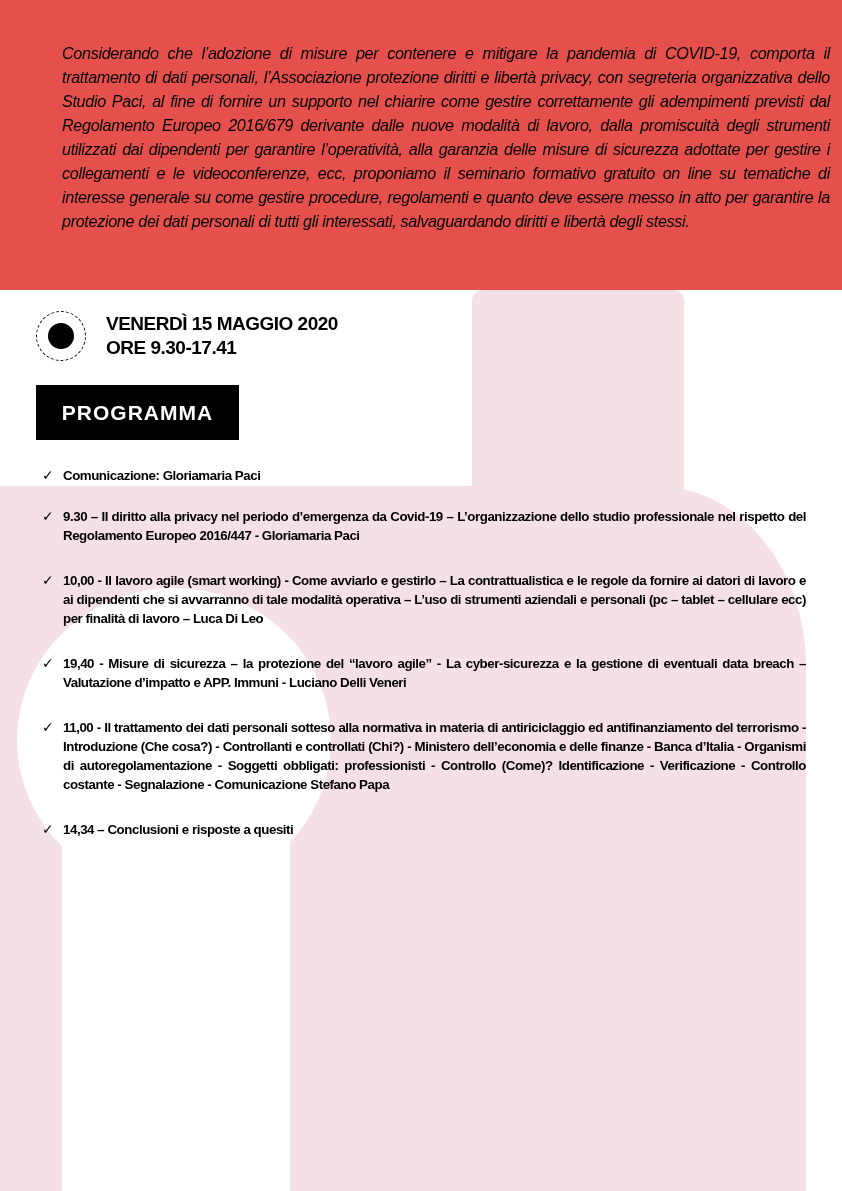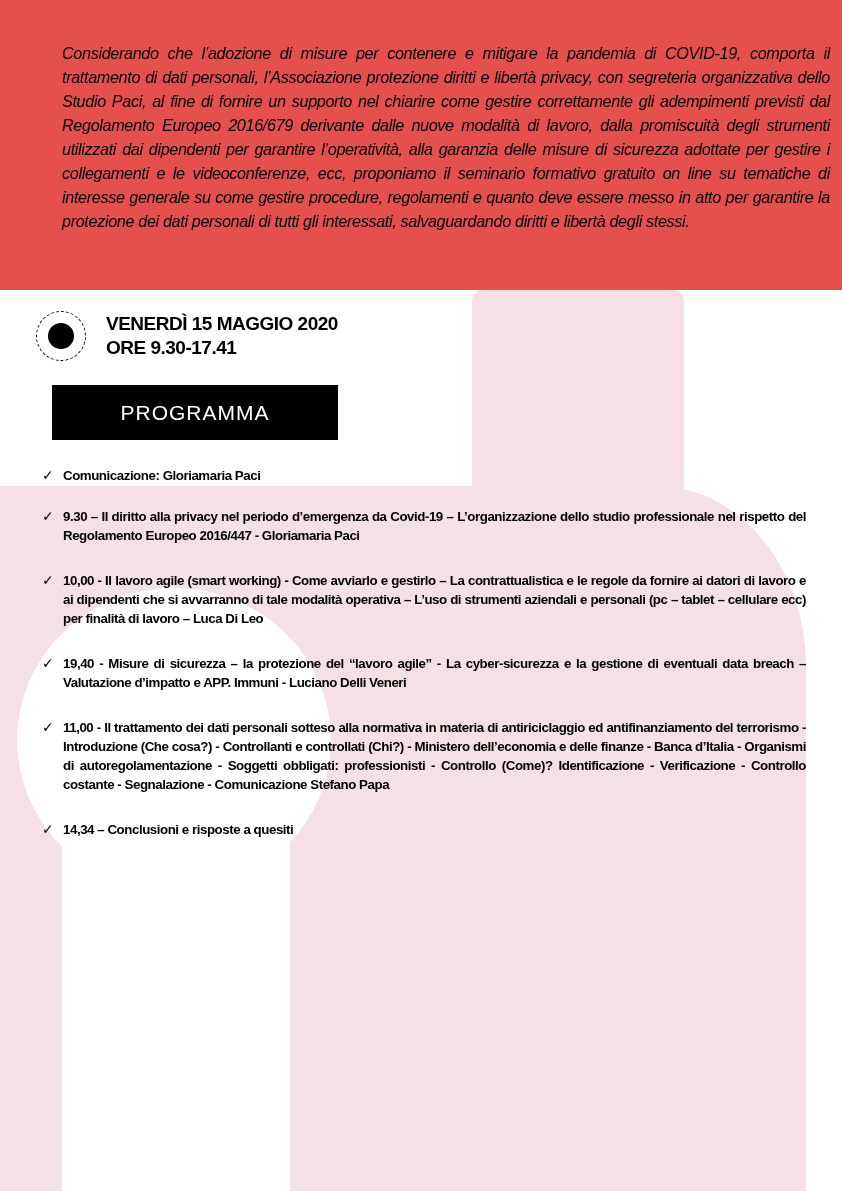--- a/index.html
+++ b/index.html
@@ -16,22 +16,22 @@
   header p { position: absolute; left: 54px; top: 33px; width: 768px; margin: 8px;
              font-style: italic; font-size: 16.2px; line-height: 24px; text-align: justify;
              letter-spacing: -0.35px; font-weight: 500; }
 
   .date-block { position: absolute; left: 36px; top: 311px; display: flex; align-items: center; }
   .dot-icon { width: 50px; height: 50px; position: relative; }
   .dot-icon .ring { position: absolute; inset: 0; border: 1.5px dashed #000; border-radius: 50%; box-sizing: border-box; }
   .dot-icon .core { position: absolute; left: 12px; top: 12px; width: 26px; height: 26px; background: #000; border-radius: 50%; }
   .date-text { margin-left: 20px; font-weight: bold; font-size: 19px; line-height: 24px; letter-spacing: -0.5px; }
 
-  .prog-btn { position: absolute; left: 52px; top: 385px; width: 286px; height: 55px; background: #000;
-              color: #fff; font-weight: normal; font-size: 21px; letter-spacing: 1px;
+  .prog-btn { position: absolute; left: 36px; top: 385px; width: 203px; height: 55px; background: #000;
+              color: #fff; font-weight: bold; font-size: 21px; letter-spacing: 1px;
               display: flex; align-items: center; justify-content: center; }
 
   ul.items { position: absolute; left: 42px; top: 466px; width: 764px; margin: 0; padding: 0; list-style: none; }
   ul.items li { display: flex; font-weight: bold; font-size: 13.3px; line-height: 19px; letter-spacing: -0.45px; }
   ul.items li .check { width: 21px; flex: none; font-size: 14px; }
   ul.items li .txt { flex: 1; text-align: justify; }
   ul.items li.gap1 { margin-bottom: 22px; }
   ul.items li.gap2 { margin-bottom: 26px; }
 </style>
 </head>

